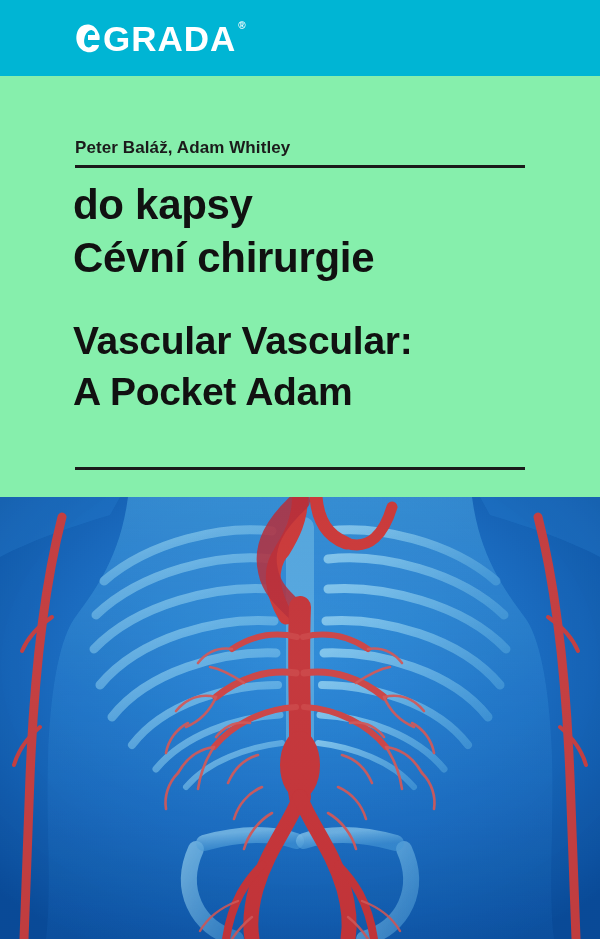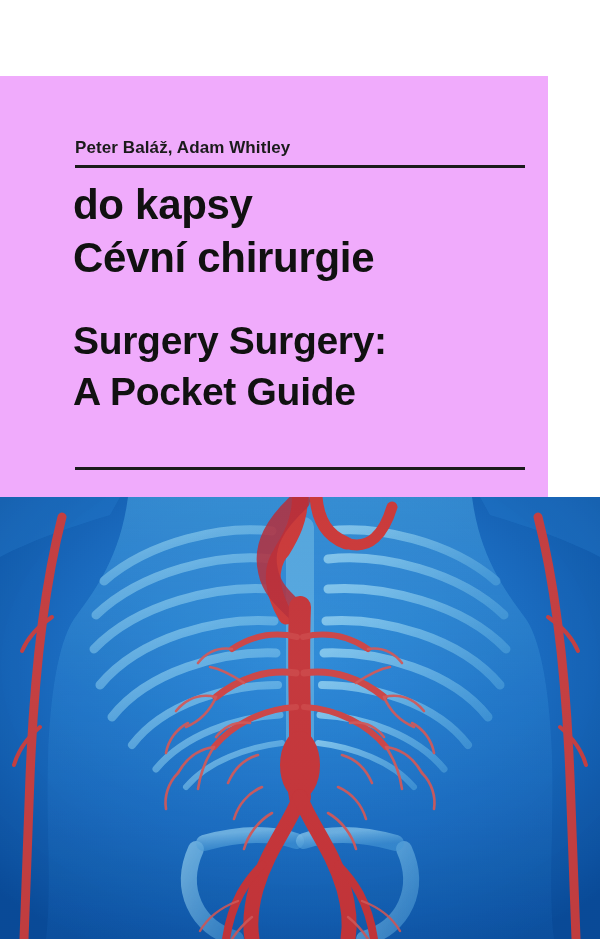--- a/index.html
+++ b/index.html
@@ -56,23 +56,23 @@
     font-weight: bold;
     align-self: flex-start;
     margin-top: 2px;
     margin-left: 2px;
   }
 
   
   .title-area {
     position: absolute;
     left: 0; top: 76px;
-    width: 548px;
+    width: 600px;
     height: 421px;
-    background: #f0abfc;
+    background: #86efac;
   }
   .authors {
     position: absolute;
     left: 75px;
     top: 62px;
     font-size: 17px;
     font-weight: bold;
     color: #1b1b1b;
     letter-spacing: 0.1px;
   }
@@ -119,33 +119,44 @@
     overflow: hidden;
     background: linear-gradient(160deg, #1d6fc4 0%, #1769bd 35%, #0e5fb4 70%, #0a4f9e 100%);
   }
   .illustration svg { display: block; }
 </style>
 </head>
 <body>
 
 <div class="cover">
 
+  <div class="publisher-band">
+    <div class="logo-wrap">
+      <span class="logo-mark">
+        <svg width="26" height="36" viewBox="0 0 26 36" xmlns="http://www.w3.org/2000/svg">
+          <path d="M24 11 C20 1, 6 1, 3 12 C0 23, 8 33, 18 31 C22 30, 25 27, 25 24 L18 24 C17.5 26, 15 27, 13 26 C10.5 24.8, 9.5 21, 10.5 17 C11.6 12.5, 14.5 8.5, 18 9.2 C20.5 9.7, 21.3 11.8, 21 14 L14 14 L14 19 L25.5 19 C26 16, 25.6 13.6, 24 11 Z" fill="#ffffff"></path>
+        </svg>
+      </span>
+      <span class="logo-text">GRADA</span>
+      <span class="logo-reg">®</span>
+    </div>
+  </div>
 
   <div class="title-area">
     <div class="authors">Peter Baláž, Adam Whitley</div>
     <div class="rule rule-top"></div>
 
     <div class="title-cz">
       <div>do kapsy</div>
       <div>Cévní chirurgie</div>
     </div>
 
     <div class="title-en">
-      <div>Surgery Surgery:</div>
-      <div>A Pocket Guide</div>
+      <div>Vascular Vascular:</div>
+      <div>A Pocket Adam</div>
     </div>
 
     <div class="rule rule-bottom"></div>
   </div>
 
   <div class="illustration">
     <svg width="600" height="442" viewBox="0 0 600 442" xmlns="http://www.w3.org/2000/svg">
       <defs>
         <radialGradient id="bodyGlow" cx="50%" cy="38%" r="72%">
           <stop offset="0%" stop-color="#2f8ddc" stop-opacity="0.95"></stop>

